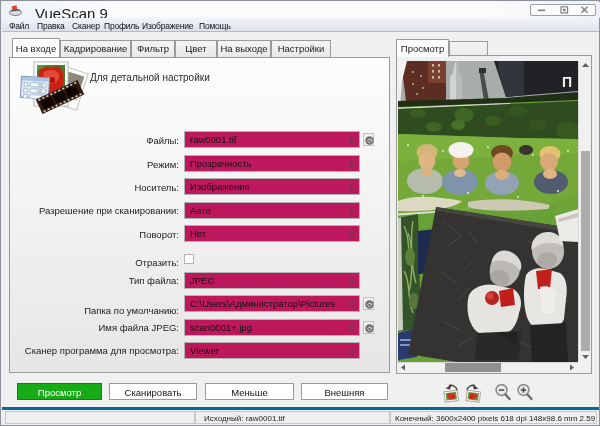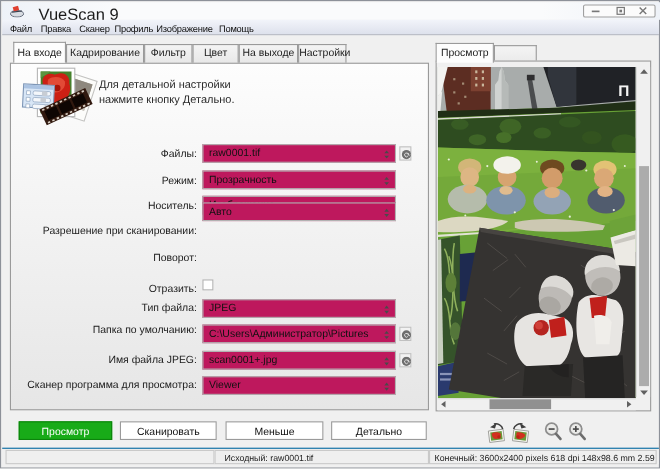--- a/index.html
+++ b/index.html
@@ -22,21 +22,21 @@
 
 .lbl { position:absolute; font-size:9.5px; color:#1a1a1a; text-align:right; right:420px; }
 .combo { position:absolute; left:183px; width:176px; height:17px; background:#be185d; border:1px solid #b2b2b2; font-size:9.5px; color:#111; padding:2px 14px 0 5px; white-space:nowrap; overflow:hidden; }
 .spinsvg { position:absolute; right:5px; top:4px; }
 .gear { position:absolute; left:362px; width:11px; height:13px; border:1px solid #c0c0c0; background:#f2f2f2; }
 .helptext { position:absolute; left:89px; font-size:10px; color:#2a2a2a; }
 
 .btn { position:absolute; top:382px; height:17px; background:#fff; border:1px solid #9a9a9a; font-size:9.5px; color:#111; text-align:center; padding-top:3px; }
 #btnpreview { background:#18ab18; border-color:#0c840c; color:#fff; }
 
-#statusbar { position:absolute; left:1px; top:406px; width:597px; height:15px; background:#efefef; border-top:1px solid #0369a1; }
+#statusbar { position:absolute; left:1px; top:406px; width:597px; height:15px; background:#efefef; border-top:3px solid #0369a1; }
 .statseg { position:absolute; top:1px; height:13px; border:1px solid #c9c9c9; background:#efefef; font-size:8px; color:#222; white-space:nowrap; overflow:hidden; }
 </style>
 </head>
 <body>
 <div id="win">
   <div id="titlebar">
     <svg id="titleicon" width="13" height="11" viewBox="0 0 13 11">
       <ellipse cx="6.5" cy="7.5" rx="6" ry="3" fill="#d8dce2" stroke="#5a6272" stroke-width="0.8"></ellipse>
       <rect x="3" y="1" width="5" height="4" fill="#e04030" transform="rotate(-15 5 3)"></rect>
       <path d="M2 6 L11 5" stroke="#39414f" stroke-width="1"></path>
@@ -58,21 +58,21 @@
     <div class="menuitem" style="left:102px">Профиль</div>
     <div class="menuitem" style="left:140px">Изображение</div>
     <div class="menuitem" style="left:197px">Помощь</div>
   </div>
 
   <div class="tab active" style="left:11px; top:37px; width:48px; height:19px; padding-top:4px;">На входе</div>
   <div class="tab" style="left:59px; top:39px; width:71px; height:17px; padding-top:2px;">Кадрирование</div>
   <div class="tab" style="left:130px; top:39px; width:44px; height:17px; padding-top:2px;">Фильтр</div>
   <div class="tab" style="left:174px; top:39px; width:42px; height:17px; padding-top:2px;">Цвет</div>
   <div class="tab" style="left:216px; top:39px; width:54px; height:17px; padding-top:2px;">На выходе</div>
-  <div class="tab" style="left:270px; top:39px; width:44px; height:17px; padding-top:2px;">Настройки</div>
+  <div class="tab" style="left:270px; top:39px; width:60px; height:17px; padding-top:2px;">Настройки</div>
 
   <div id="lpanel"></div>
 
   <svg class="abs" style="left:15px; top:55px;" width="80" height="65" viewBox="0 0 80 65">
     <g transform="rotate(18 54 32)">
       <rect x="42" y="13" width="25" height="38" fill="#fcfcfa" stroke="#c2c2c0" stroke-width="1"></rect>
       <rect x="45" y="17" width="19" height="25" fill="#b0aca4"></rect>
       <rect x="45" y="17" width="19" height="12" fill="#8e887e"></rect>
       <rect x="45" y="35" width="19" height="7" fill="#cac6be"></rect>
     </g>
@@ -121,21 +121,20 @@
           <rect x="40.6" y="46.5" width="2.2" height="1.6"></rect>
           <rect x="45" y="46.5" width="2.2" height="1.6"></rect>
           <rect x="49.4" y="46.5" width="2.2" height="1.6"></rect>
           <rect x="53.8" y="46.5" width="2.2" height="1.6"></rect>
           <rect x="58.2" y="46.5" width="2.2" height="1.6"></rect>
           <rect x="62.6" y="46.5" width="2.2" height="1.6"></rect>
       </g>
     </g>
   </svg>
   <div class="helptext" style="top:71px;">Для детальной настройки</div>
-  <div class="helptext" style="top:85px;">нажмите кнопку Детально.</div>
 
   <div class="lbl" style="top:134px;">Файлы:</div>
   <div class="combo" style="top:130px;">raw0001.tif<svg class="spinsvg" width="5" height="9" viewBox="0 0 5 9">
         <polygon points="2.5,0.8 4.6,3.4 0.4,3.4" fill="#4a4a4a"></polygon>
         <polygon points="2.5,8.2 4.6,5.6 0.4,5.6" fill="#4a4a4a"></polygon>
       </svg></div>
   <div class="gear" style="top:132px;">
       <svg width="9" height="9" viewBox="0 0 9 9" style="position:absolute;left:0.5px;top:1.5px">
         <circle cx="4.5" cy="4.5" r="4.2" fill="#6e6e6e"></circle>
         <path d="M6.2 4.5 a1.7 1.7 0 1 0 -0.4 1.4 M6.2 3.2 L6.2 4.8 a1 1 0 0 0 1.6 -0.3" fill="none" stroke="#ececec" stroke-width="0.8"></path>
@@ -148,37 +147,41 @@
         <polygon points="2.5,8.2 4.6,5.6 0.4,5.6" fill="#4a4a4a"></polygon>
       </svg></div>
 
   <div class="lbl" style="top:181px;">Носитель:</div>
   <div class="combo" style="top:177px;">Изображение<svg class="spinsvg" width="5" height="9" viewBox="0 0 5 9">
         <polygon points="2.5,0.8 4.6,3.4 0.4,3.4" fill="#4a4a4a"></polygon>
         <polygon points="2.5,8.2 4.6,5.6 0.4,5.6" fill="#4a4a4a"></polygon>
       </svg></div>
 
   <div class="lbl" style="top:204px;">Разрешение при сканировании:</div>
-  <div class="combo" style="top:183px;">Авто<svg class="spinsvg" width="5" height="9" viewBox="0 0 5 9">
+  <div class="combo" style="top:201px;">Авто<svg class="spinsvg" width="5" height="9" viewBox="0 0 5 9">
         <polygon points="2.5,0.8 4.6,3.4 0.4,3.4" fill="#4a4a4a"></polygon>
         <polygon points="2.5,8.2 4.6,5.6 0.4,5.6" fill="#4a4a4a"></polygon>
       </svg></div>
 
   <div class="lbl" style="top:228px;">Поворот:</div>
+  <div class="combo" style="top:224px;">Нет<svg class="spinsvg" width="5" height="9" viewBox="0 0 5 9">
+        <polygon points="2.5,0.8 4.6,3.4 0.4,3.4" fill="#4a4a4a"></polygon>
+        <polygon points="2.5,8.2 4.6,5.6 0.4,5.6" fill="#4a4a4a"></polygon>
+      </svg></div>
 
   <div class="lbl" style="top:256px;">Отразить:</div>
   <div class="abs" style="left:183px; top:253px; width:10px; height:10px; background:#fff; border:1px solid #b2b2b2;"></div>
 
   <div class="lbl" style="top:274px;">Тип файла:</div>
   <div class="combo" style="top:271px;">JPEG<svg class="spinsvg" width="5" height="9" viewBox="0 0 5 9">
         <polygon points="2.5,0.8 4.6,3.4 0.4,3.4" fill="#4a4a4a"></polygon>
         <polygon points="2.5,8.2 4.6,5.6 0.4,5.6" fill="#4a4a4a"></polygon>
       </svg></div>
 
-  <div class="lbl" style="top:294px;text-align:right;">Папка по умолчанию:</div>
+  <div class="lbl" style="top:304px;text-align:right;">Папка по умолчанию:</div>
   <div class="combo" style="top:294px;">C:\Users\Администратор\Pictures<svg class="spinsvg" width="5" height="9" viewBox="0 0 5 9">
         <polygon points="2.5,0.8 4.6,3.4 0.4,3.4" fill="#4a4a4a"></polygon>
         <polygon points="2.5,8.2 4.6,5.6 0.4,5.6" fill="#4a4a4a"></polygon>
       </svg></div>
   <div class="gear" style="top:296px;">
       <svg width="9" height="9" viewBox="0 0 9 9" style="position:absolute;left:0.5px;top:1.5px">
         <circle cx="4.5" cy="4.5" r="4.2" fill="#6e6e6e"></circle>
         <path d="M6.2 4.5 a1.7 1.7 0 1 0 -0.4 1.4 M6.2 3.2 L6.2 4.8 a1 1 0 0 0 1.6 -0.3" fill="none" stroke="#ececec" stroke-width="0.8"></path>
       </svg>
     </div>
@@ -417,20 +420,20 @@
       <circle cx="6.5" cy="6" r="5.4" fill="#eaeae8" stroke="#8e8e8e" stroke-width="1.6"></circle>
       <rect x="3.8" y="5.3" width="5.4" height="1.5" fill="#4a4a4a"></rect>
       <rect x="5.75" y="3.3" width="1.5" height="5.4" fill="#4a4a4a"></rect>
       <path d="M10.5 10.5 L14.5 15" stroke="#6e6e6e" stroke-width="2.4" stroke-linecap="round"></path>
     </g>
   </svg>
 
   <div class="btn" id="btnpreview" style="left:16px; width:85px;">Просмотр</div>
   <div class="btn" style="left:108px; width:88px;">Сканировать</div>
   <div class="btn" style="left:204px; width:89px;">Меньше</div>
-  <div class="btn" style="left:300px; width:87px;">Детально</div>
+  <div class="btn" style="left:300px; width:87px;">Внешняя</div>
 
   <div id="statusbar">
     <div class="statseg" style="left:3px; width:190px;"></div>
     <div class="statseg" style="left:193px; width:195px; padding:2px 0 0 8px;">Исходный: raw0001.tif</div>
     <div class="statseg" style="left:388px; width:207px; padding:2px 0 0 4px;">Конечный: 3600x2400 pixels 618 dpi 148x98.6 mm 2.59 ...</div>
   </div>
 </div>
 
 </body></html>

